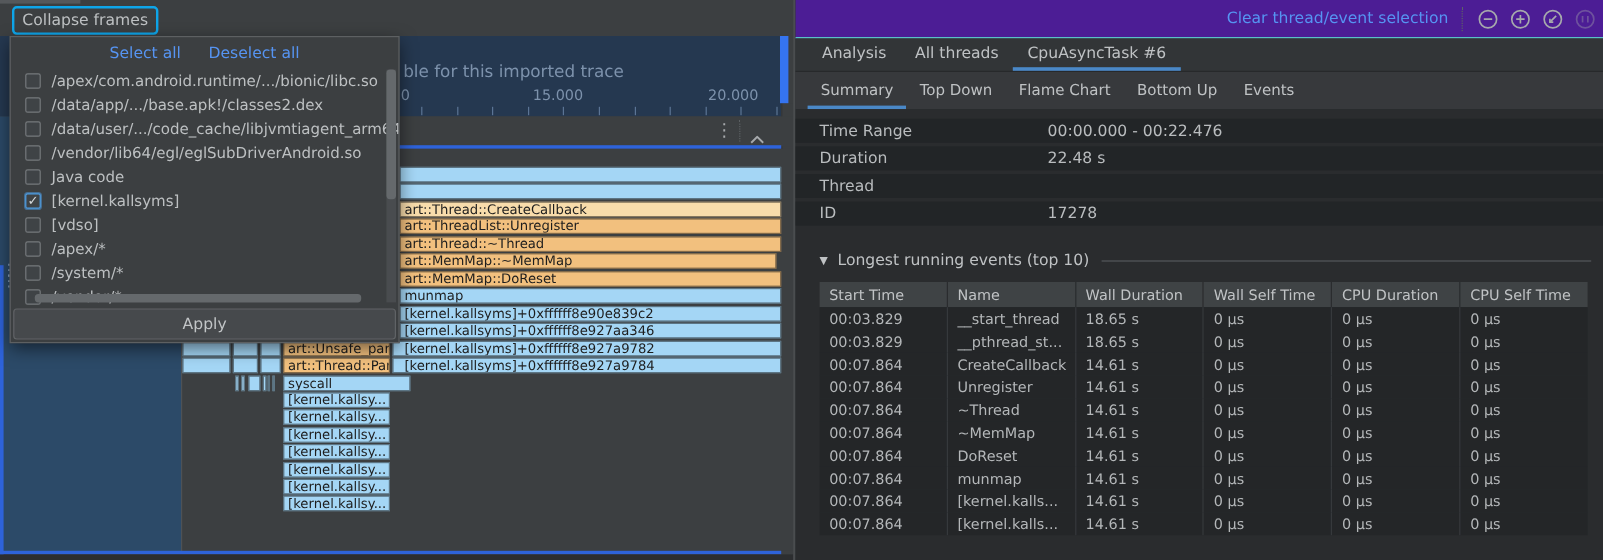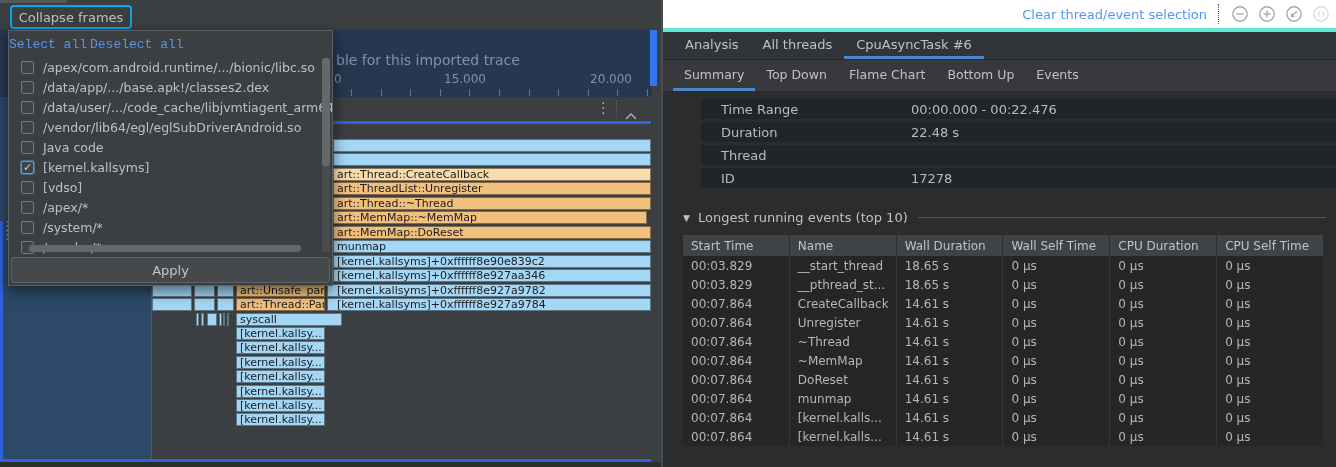--- a/index.html
+++ b/index.html
@@ -37,22 +37,22 @@
   .bar { position:absolute; height:13px; font-size:11px; line-height:11px; color:#1d1d1d;
     overflow:hidden; white-space:nowrap; padding-left:3px; border:1px solid rgba(20,20,20,.5); }
   .bar.blue { background:#a4d6f5; }
   .bar.cream { background:#f8dcab; }
   .bar.orange { background:#f2c07e; }
   .cellseg { position:absolute; height:13px; background:#a4d6f5; border:1px solid rgba(20,20,20,.5); }
 
   
   .dropdown { position:absolute; left:8px; top:30px; width:325px; height:256px; background:#3c3f41;
     border:1px solid #5d6062; box-shadow:0 5px 14px rgba(0,0,0,.55); z-index:50; }
-  .dd-links { height:26px; display:flex; align-items:center; gap:3px;
-    font-size:13px; color:#5694f2;font-family:Liberation Mono, monospace; }
+  .dd-links { height:26px; display:flex; justify-content:center; align-items:center; gap:23px;
+    font-size:13px; color:#5694f2; }
   .dd-links span { cursor:pointer; }
   .dd-list { position:relative; height:198px; overflow:hidden; }
   .dd-item { display:flex; align-items:center; height:20px; padding-left:12px; gap:9px; font-size:12.5px;
     color:#bdc0c2; white-space:nowrap; overflow:hidden;text-align:center; }
   .cb { width:13px; height:13px; border:1px solid #75797c; border-radius:2px; background:#3f4346;
     position:relative; flex:none; }
   .cb[data-checked="true"] { border-color:#4f9ee3; box-shadow:0 0 0 1px rgba(79,158,227,.5); }
   .cb[data-checked="true"]::after { content:"\2713"; position:absolute; left:1px; top:-1px; font-size:11px;
     line-height:13px; color:#d3d7da; }
   .dd-vtrack { position:absolute; right:2px; top:1px; width:8px; height:194px; background:#494c4f; z-index:2; }
@@ -60,39 +60,39 @@
   .dd-hthumb { position:absolute; left:20px; bottom:3px; height:7px; width:272px; background:#65696c; border-radius:3px; z-index:2; }
   .dd-apply-row { height:30px; display:flex; align-items:center; padding:2px; }
   .apply-btn { flex:1; height:26px; background:#46494c; border:1px solid #606366; border-radius:3px;
     color:#c2c5c7; font-size:13px; font-family:inherit; }
 
   
   .splitter { position:absolute; left:661px; top:0; width:2px; height:467px; background:#4a4d4f; }
 
   
   .right { position:absolute; left:663px; top:0; width:673px; height:467px; background:#2a2c2e; }
-  .r-toolbar { height:32px; background:#ffffff; border-bottom:4px solid #5eead4; display:flex;
+  .r-toolbar { height:32px; background:#4c1d95; border-bottom:1px solid #5eead4; display:flex;
     justify-content:flex-end; align-items:center; padding-right:6px; gap:8px; }
   .clear-link { font-size:13px; color:#5694f2; cursor:pointer; white-space:nowrap; }
   .icon-sep { height:20px; border-left:1px dotted #5e6265; margin:0 3px; }
   .tool-icon { width:19px; height:19px; display:flex; align-items:center; justify-content:center; cursor:pointer; }
   .tool-icon.disabled { opacity:.38; }
 
   .r-tabs { height:28px; background:#323537; border-bottom:1px solid #27292b; display:flex; padding-left:10px; }
   .r-tab { padding:0 12px; display:flex; align-items:center; color:#bfc2c4; font-size:13px;
     border-bottom:3px solid transparent; cursor:pointer; white-space:nowrap; }
   .r-tab.sel { border-bottom-color:#4a88c7; }
   .r-subtabs { height:31px; background:#37393c; display:flex; padding-left:10px; }
   .r-subtab { padding:0 11px; display:flex; align-items:center; color:#bfc2c4; font-size:12.5px;
     border-bottom:3px solid transparent; cursor:pointer; white-space:nowrap; }
   .r-subtab.sel { border-bottom-color:#4a88c7; }
 
   .r-content { position:absolute; top:91px; left:0; right:0; bottom:0; background:#2a2c2e; padding-top:8px; }
   .sum-row { display:flex; height:20px; align-items:center; background:#222527; margin-bottom:3px;
-    padding-left:20px; font-size:13px; color:#b9bcbe;margin-left:38px; }
+    padding-left:20px; font-size:13px; color:#b9bcbe; }
   .sum-lbl { width:190px; }
 
   .sect { display:flex; align-items:center; margin:22px 10px 10px 20px; color:#bfc2c4; font-size:13px; }
   .sect .tri { font-size:9px; margin-right:8px; }
   .sect .line { flex:1; height:1px; background:#55585b; margin-left:10px; }
 
   .etable { margin-left:20px; width:640px; }
   .ehead { display:flex; height:21px; background:#3f4345; }
   .ehead .c { flex:1; display:flex; align-items:center; padding-left:8px; font-size:12px; color:#c0c3c5;
     border-left:1px solid #2a2c2e; white-space:nowrap; overflow:hidden; }

